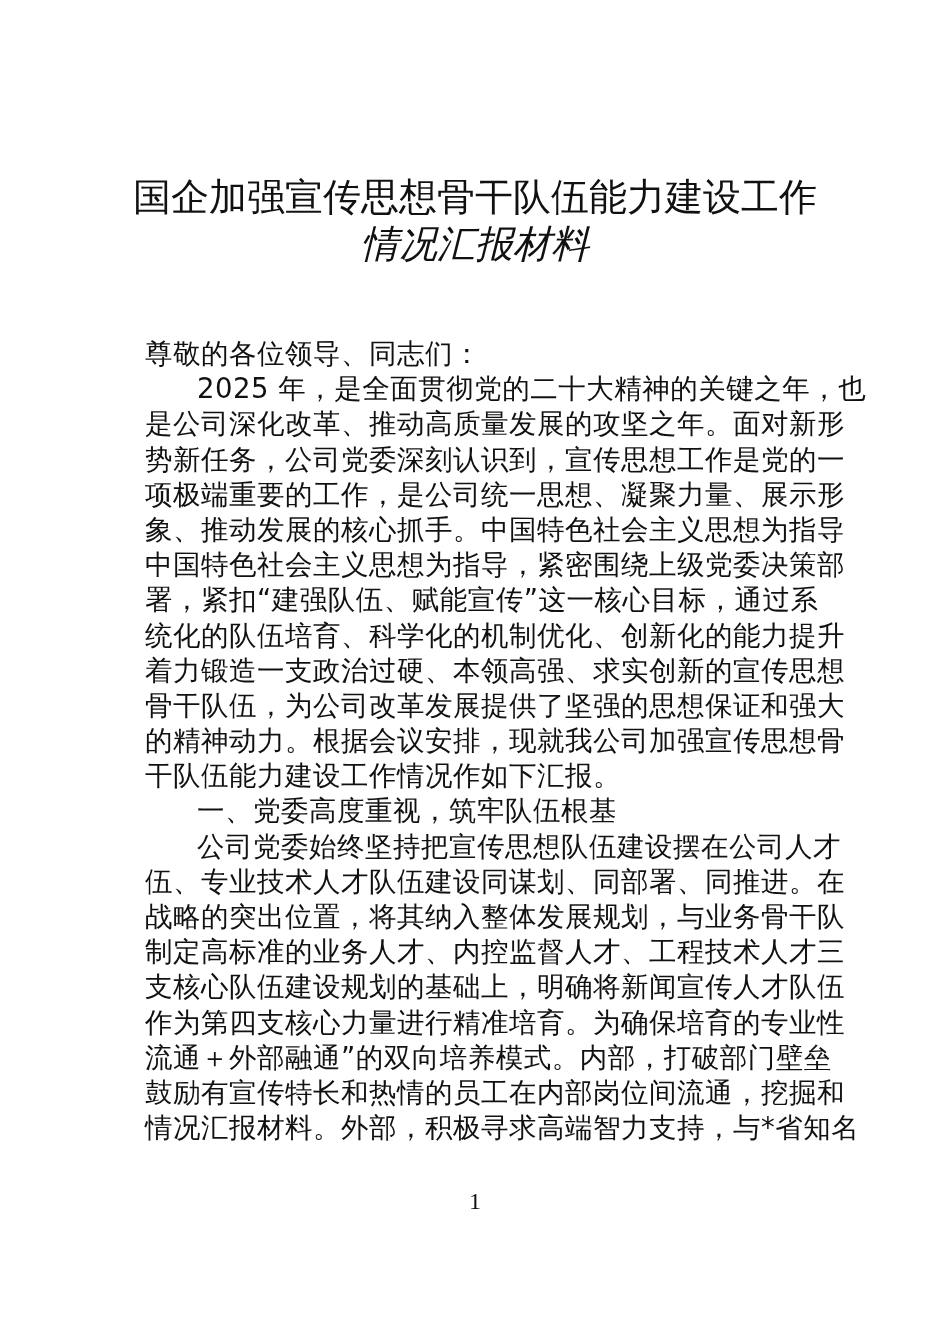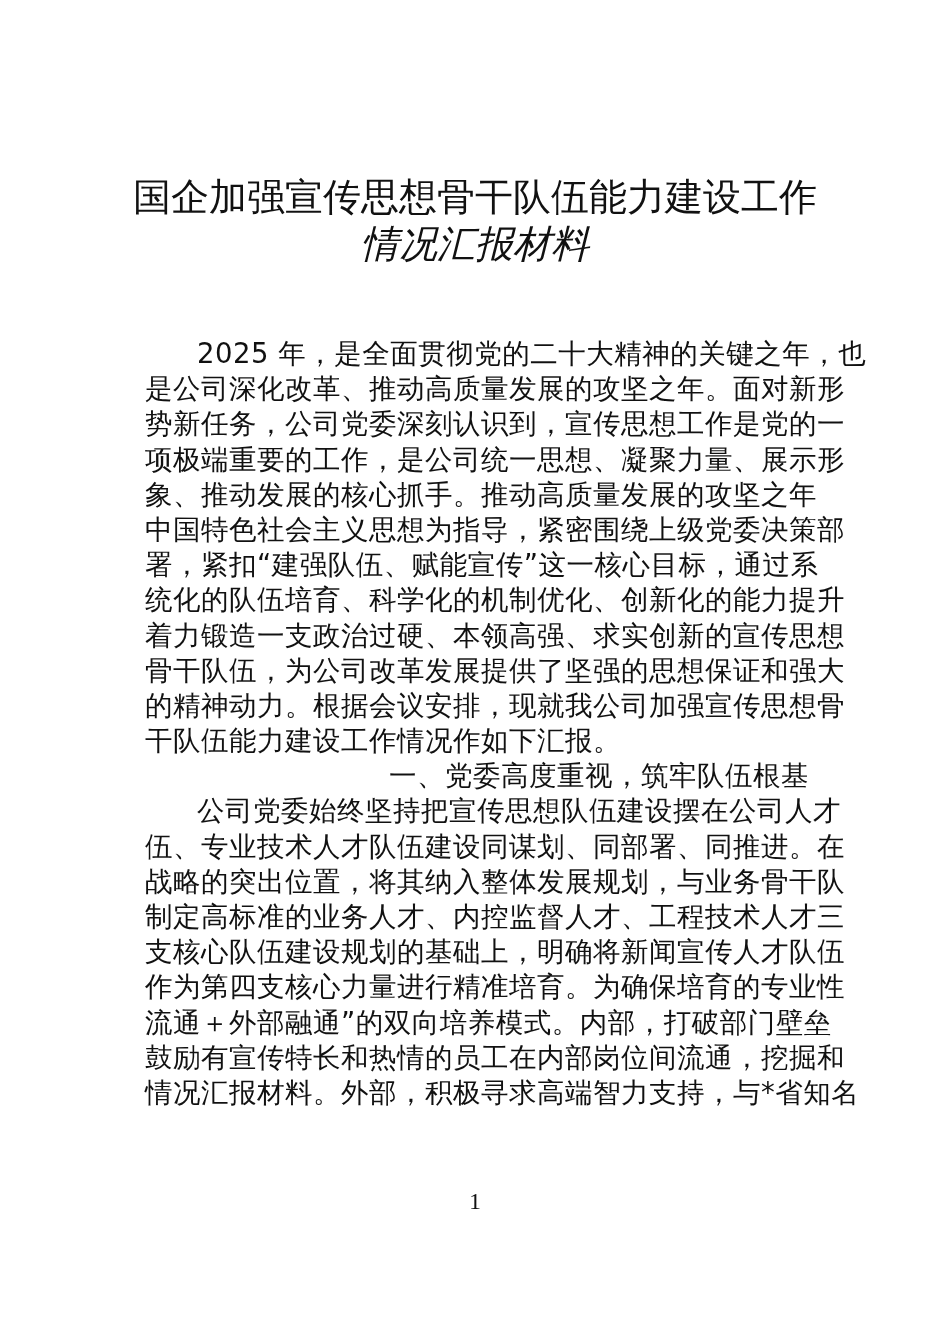--- a/index.html
+++ b/index.html
@@ -6,37 +6,38 @@
   body { width: 950px; height: 1344px; position: relative; overflow: hidden;
          font-family: "DejaVu Sans", "Liberation Sans", sans-serif; color: #111; }
   .page { position: absolute; left: 0; top: 0; width: 868px; height: 1344px; background: #fff; }
   .title { position: absolute; left: 0; width: 950px; text-align: center;
            font-size: 38px; line-height: 44px; letter-spacing: 0px; color: #111; }
   .title.l1 { top: 175px; }
   .title.l2 { top: 222px; font-style: italic; }
   .body { position: absolute; left: 145px; top: 336px; width: 664px;
           font-size: 27.5px; line-height: 35.2px; color: #111; }
   .line { display: block; white-space: nowrap; height: 35.2px; letter-spacing: 0.5px; }
-  .indent { padding-left: 52px; text-align: right; }
+  .indent { padding-left: 52px; }
   .pageno { position: absolute; left: 0; width: 950px; top: 1188px; text-align: center;
             font-family: "Liberation Serif", serif; font-size: 24px; color: #111; }
 </style>
 </head>
 <body>
 
 <div class="page">
   <div class="title l1">国企加强宣传思想骨干队伍能力建设工作</div>
   <div class="title l2">情况汇报材料</div>
 
   <div class="body">
+    <span class="line">尊敬的各位领导、同志们：</span>
     <span class="line indent">2025 年，是全面贯彻党的二十大精神的关键之年，也</span>
     <span class="line">是公司深化改革、推动高质量发展的攻坚之年。面对新形</span>
     <span class="line">势新任务，公司党委深刻认识到，宣传思想工作是党的一</span>
     <span class="line">项极端重要的工作，是公司统一思想、凝聚力量、展示形</span>
-    <span class="line">象、推动发展的核心抓手。推动高质量发展的攻坚之年</span>
+    <span class="line">象、推动发展的核心抓手。中国特色社会主义思想为指导</span>
     <span class="line">中国特色社会主义思想为指导，紧密围绕上级党委决策部</span>
     <span class="line">署，紧扣“建强队伍、赋能宣传”这一核心目标，通过系</span>
     <span class="line">统化的队伍培育、科学化的机制优化、创新化的能力提升</span>
     <span class="line">着力锻造一支政治过硬、本领高强、求实创新的宣传思想</span>
     <span class="line">骨干队伍，为公司改革发展提供了坚强的思想保证和强大</span>
     <span class="line">的精神动力。根据会议安排，现就我公司加强宣传思想骨</span>
     <span class="line">干队伍能力建设工作情况作如下汇报。</span>
     <span class="line indent">一、党委高度重视，筑牢队伍根基</span>
     <span class="line indent">公司党委始终坚持把宣传思想队伍建设摆在公司人才</span>
     <span class="line">伍、专业技术人才队伍建设同谋划、同部署、同推进。在</span>

